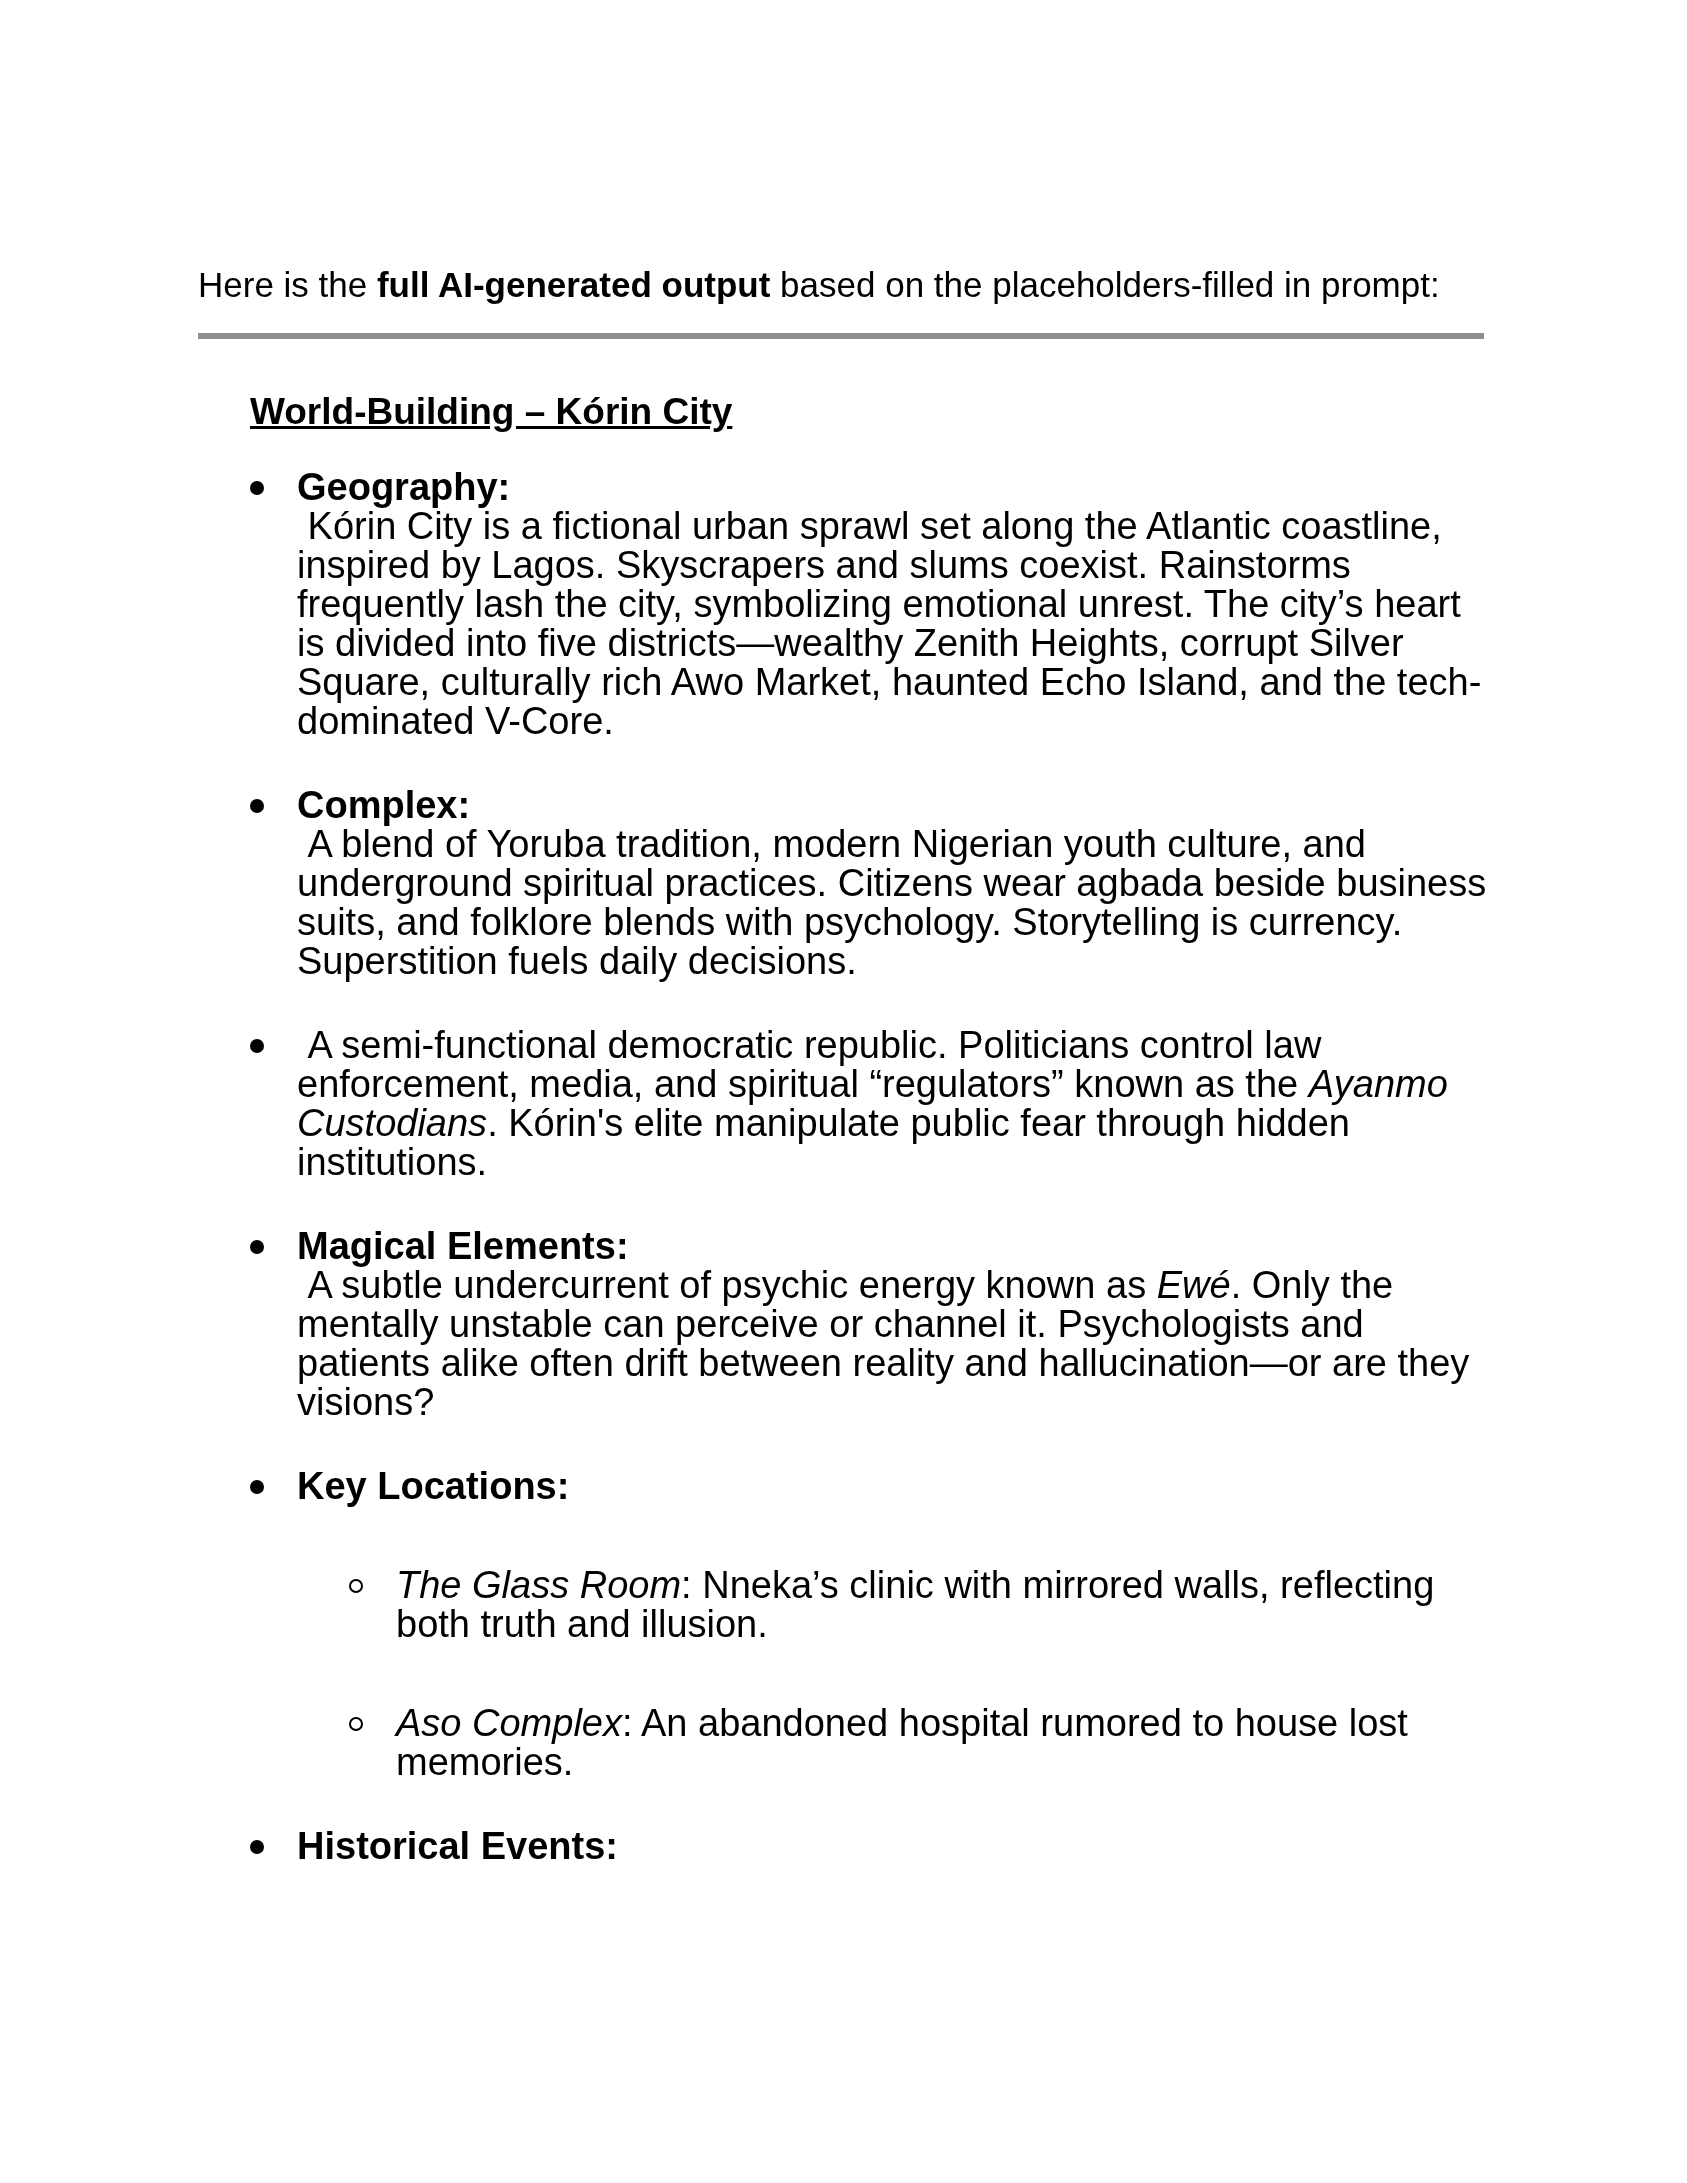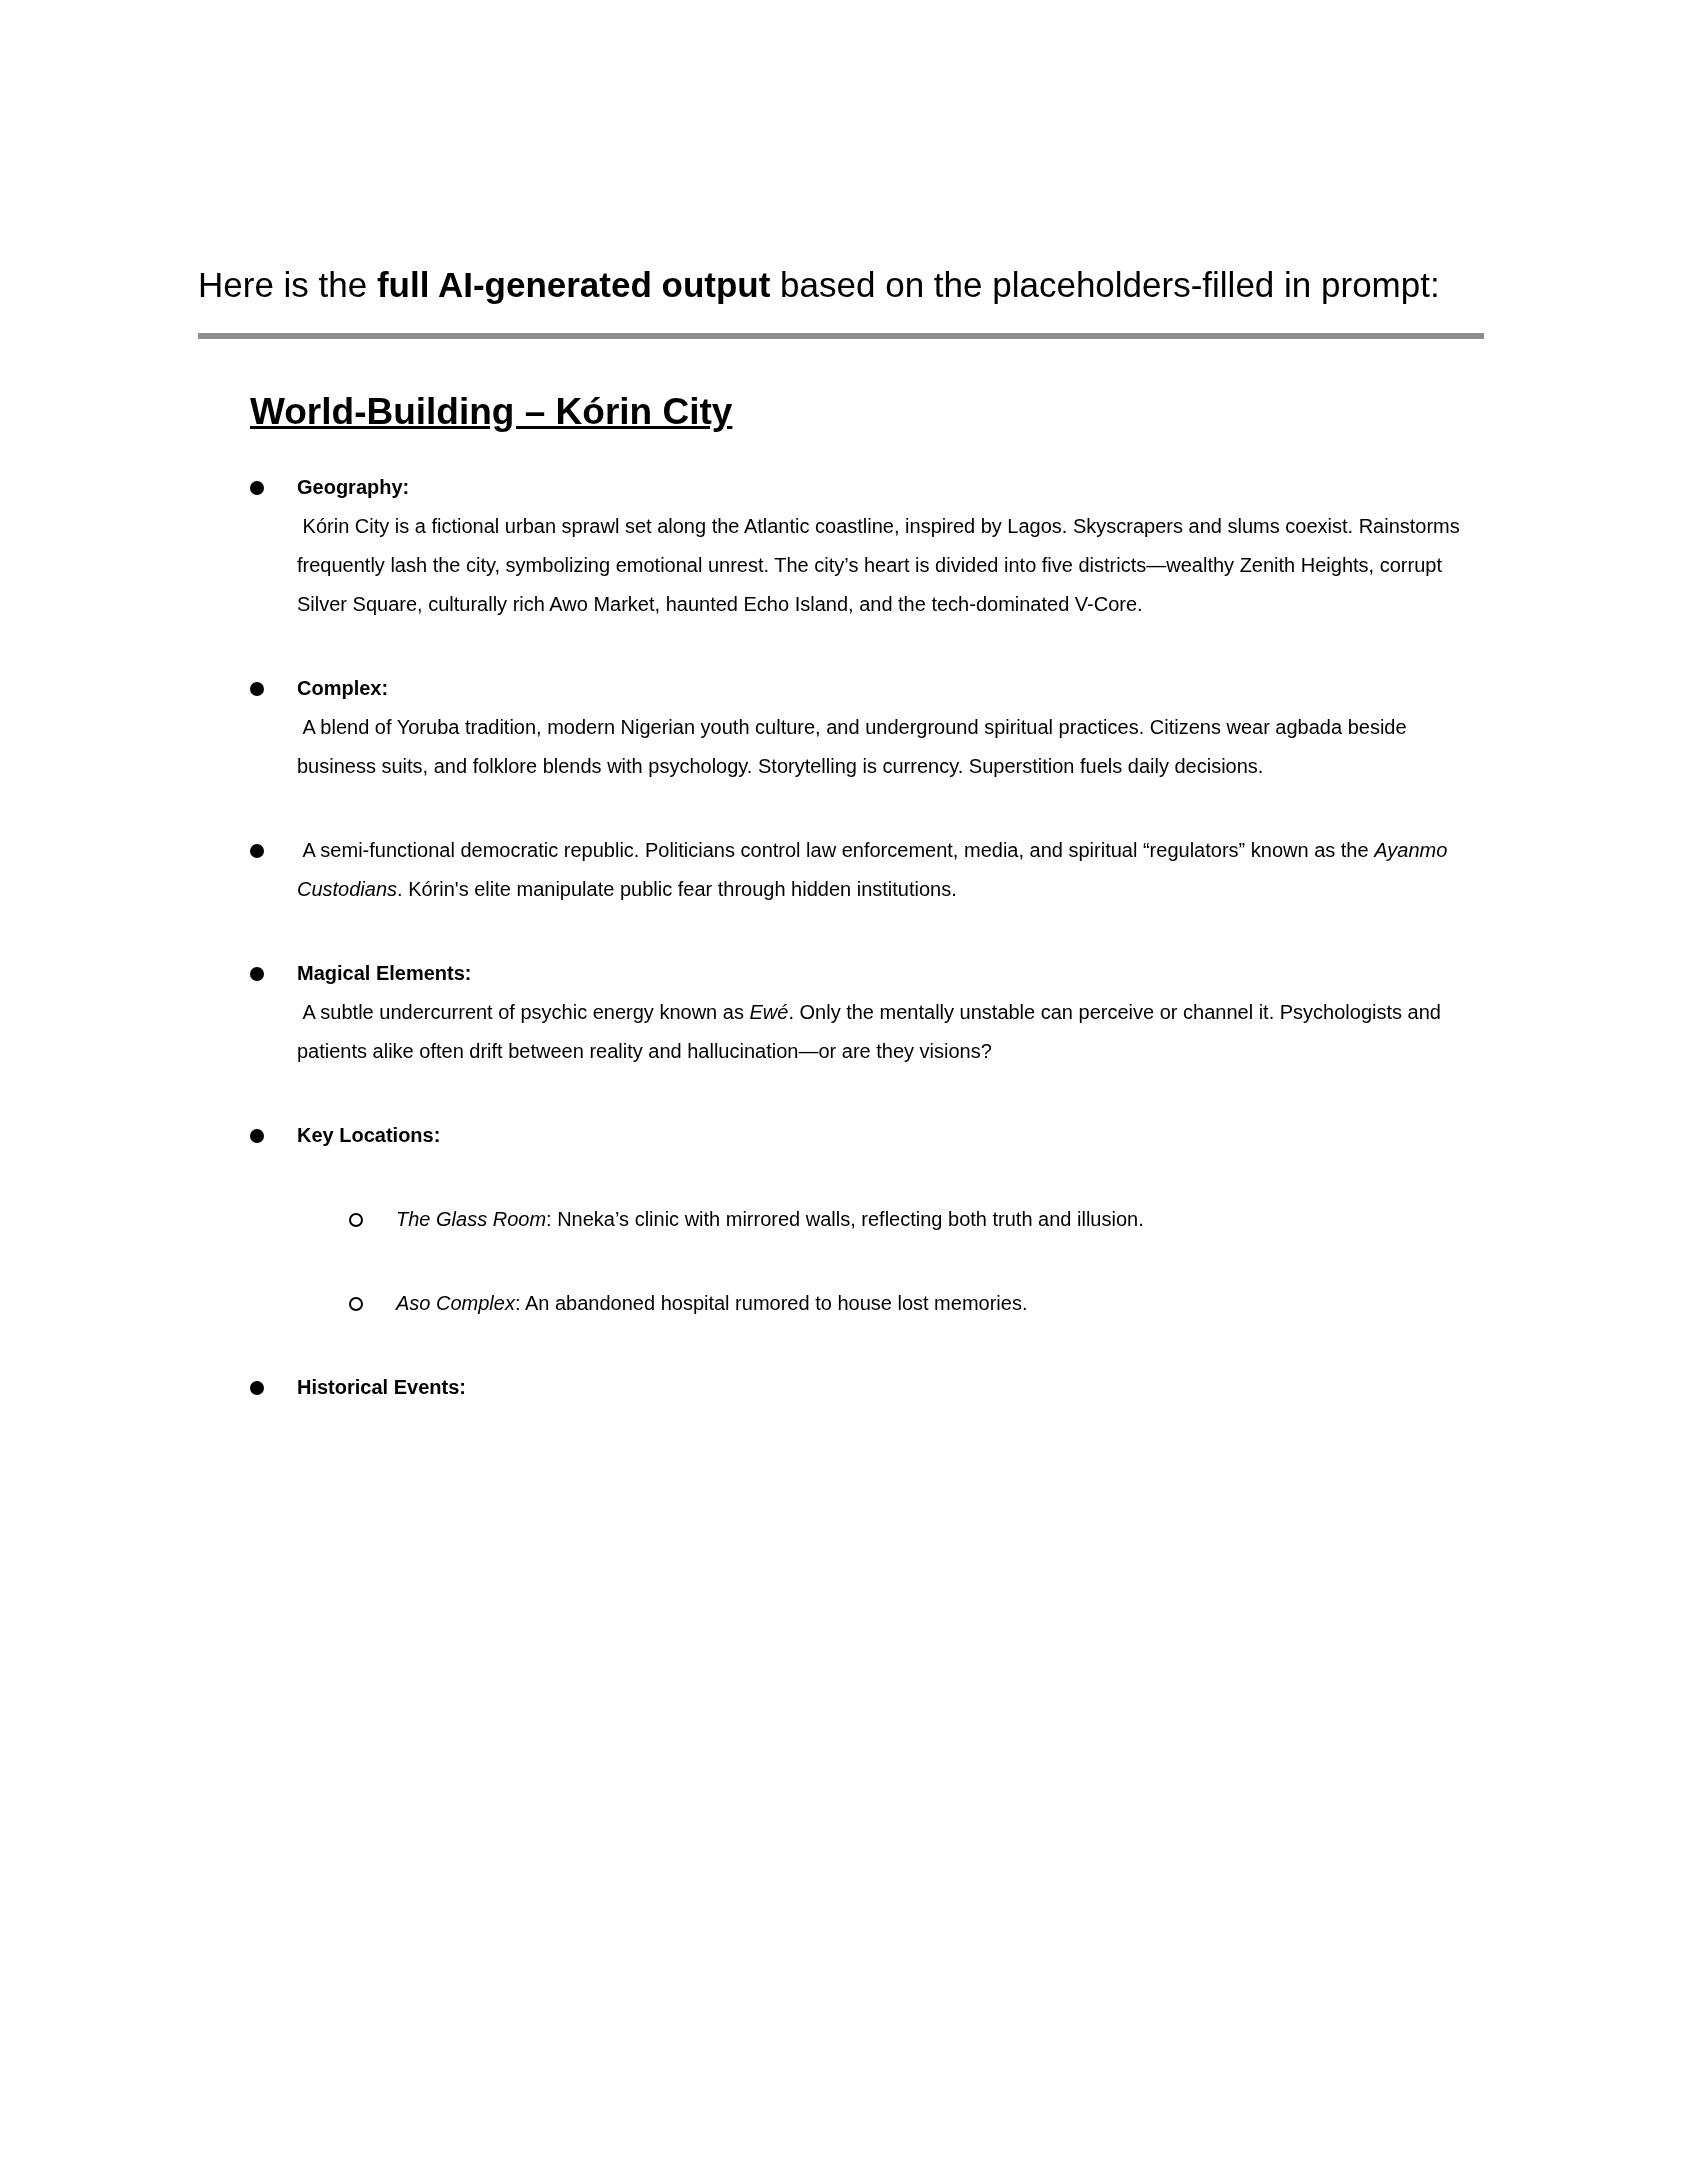--- a/index.html
+++ b/index.html
@@ -41,40 +41,40 @@
     font-weight: 700;
     margin: 14px 0 32px 52px;
     white-space: pre;
     text-decoration: underline;
   }
   .bullet-list { margin: 0; padding: 0; list-style: none; }
   .item {
     position: relative;
     padding-left: 99px;
     margin: 0 0 45px 0;
-    font-size: 20px;
+    font-size: 38px;
     line-height: 39px;
   }
   .item:last-child { margin-bottom: 0; }
   .marker-disc {
     position: absolute;
     left: 52px;
     top: 12.6px;
     width: 14px;
     height: 14px;
     border-radius: 50%;
     background: #000;
   }
   .item-label { font-weight: 700; }
   .item-body { white-space: pre-wrap; }
   .item-body em, .sub-text em { }
   .sub-item {
     position: relative;
     padding-left: 99px;
-    margin-top: 45px;
+    margin-top: 60px;
   }
   .marker-circle {
     position: absolute;
     left: 52px;
     top: 12.6px;
     width: 10px;
     height: 10px;
     border: 2px solid #000;
     border-radius: 50%;
     background: transparent;

